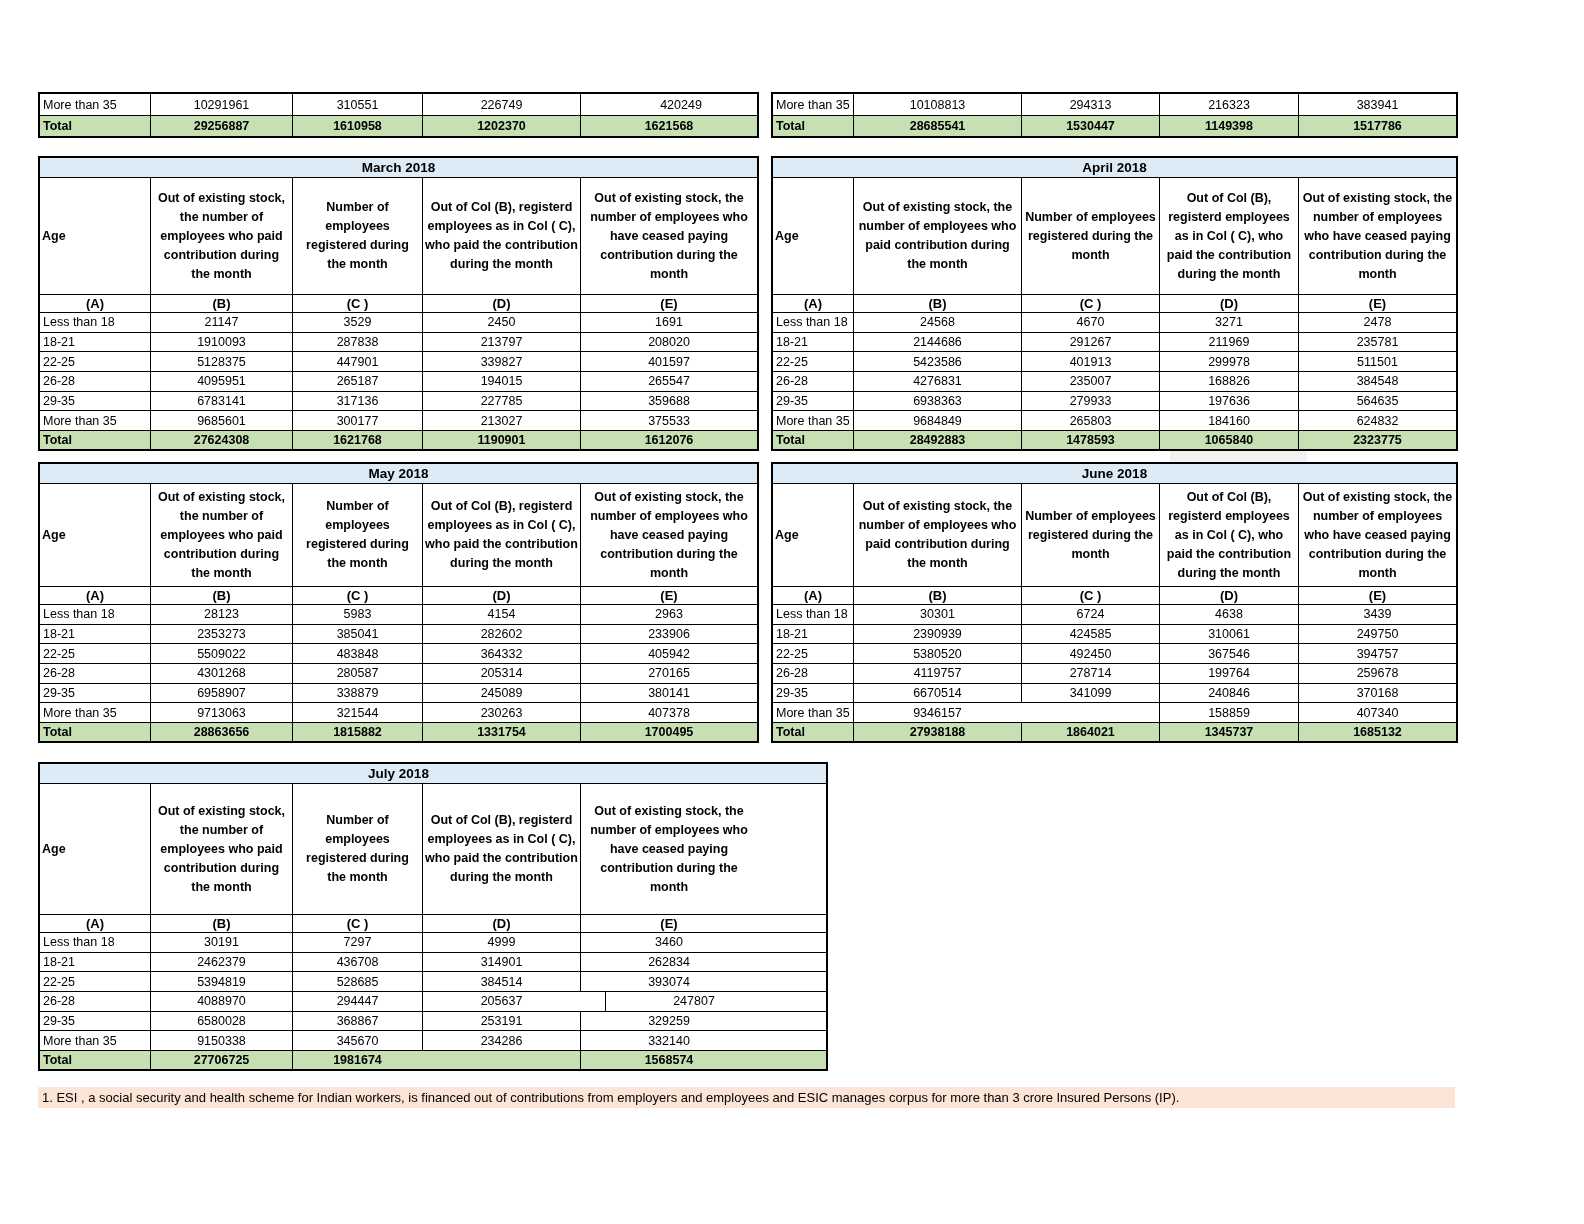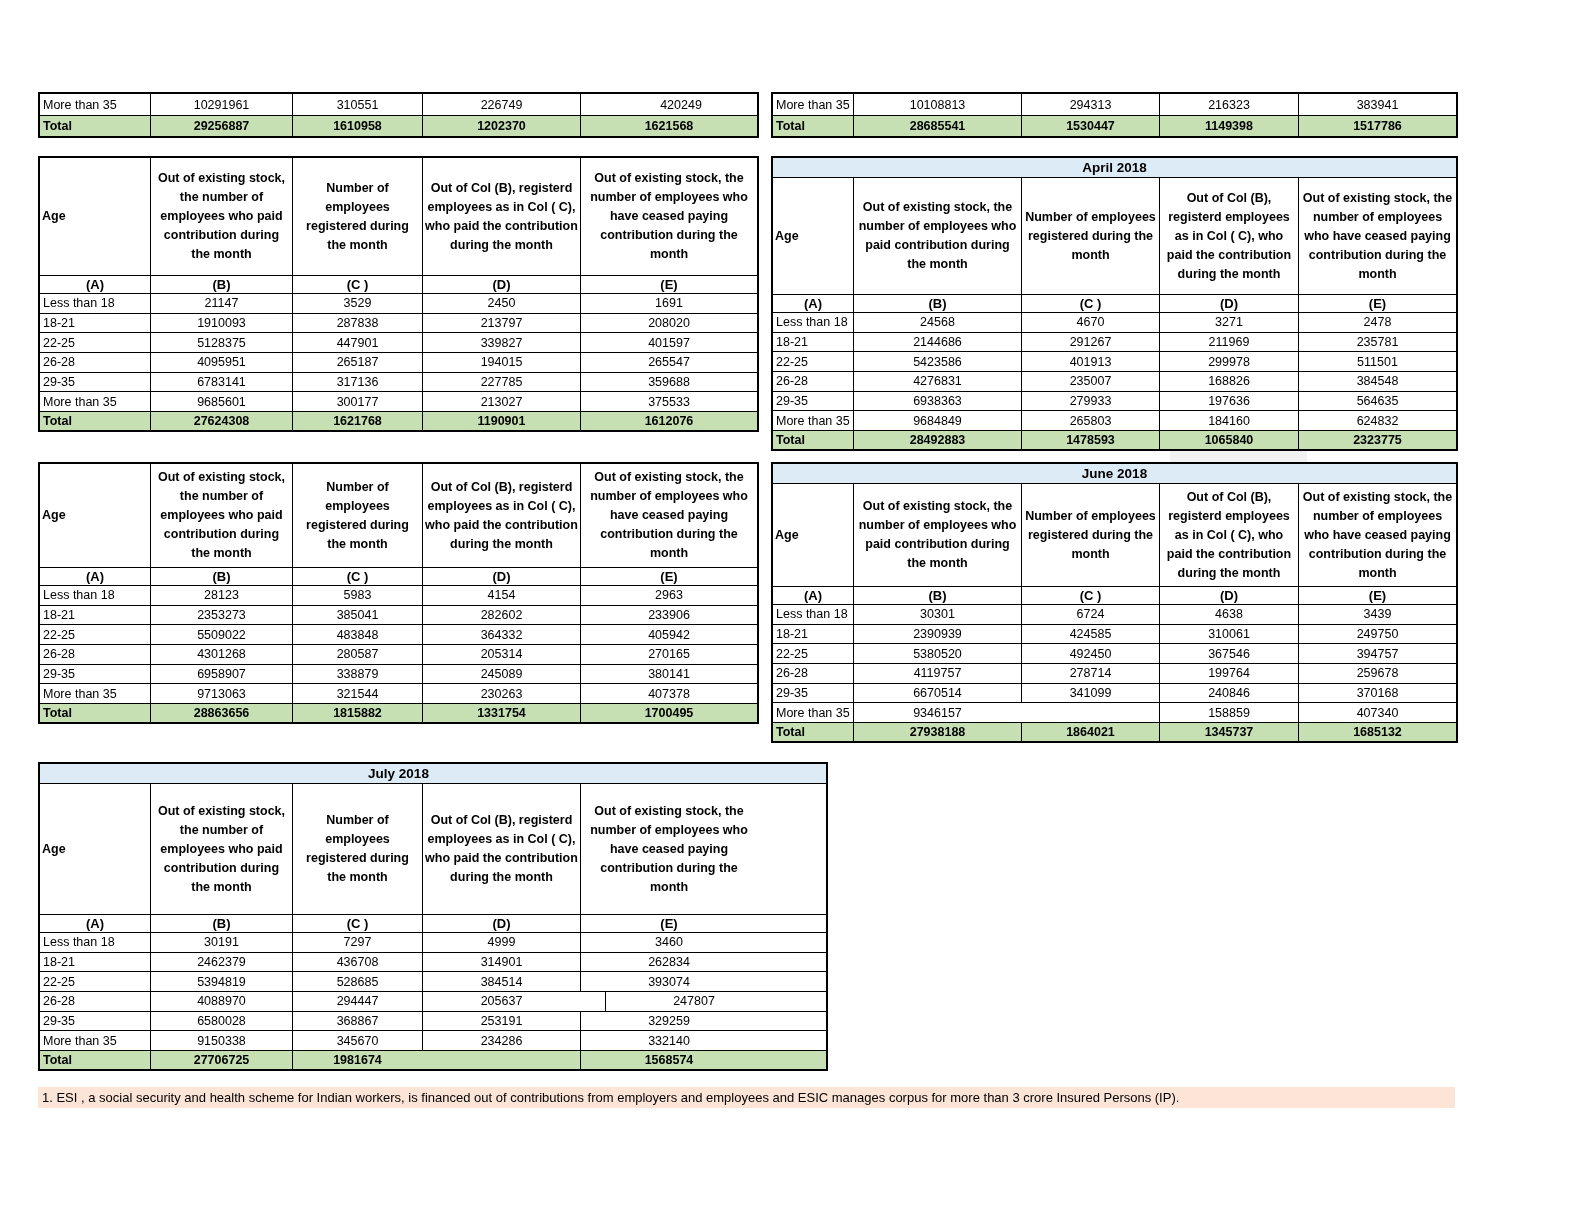--- a/index.html
+++ b/index.html
@@ -66,20 +66,23 @@
       </div>
       <div class="trow total-row" style="height: 21px;">
         <div class="tcell lft" style="flex: 0 0 80px; width: 80px;">Total</div>
         <div class="tcell" style="flex: 0 0 168px; width: 168px;">28685541</div>
         <div class="tcell" style="flex: 0 0 138px; width: 138px;">1530447</div>
         <div class="tcell" style="flex: 0 0 139px; width: 139px;">1149398</div>
         <div class="tcell" style="flex: 0 0 158px; width: 158px;">1517786</div>
       </div>
     </div>
     <div class="tbl" style="left: 38px; top: 156px; width: 721px;">
+      <div class="trow month-row" style="height: 19px;">
+        <div class="tcell" style="flex: 0 0 717px; width: 717px;">March 2018</div>
+      </div>
       <div class="trow hdr-row" style="height: 117px;">
         <div class="tcell lft" style="flex: 0 0 110px; width: 110px; white-space: normal;">Age</div>
         <div class="tcell" style="flex: 0 0 142px; width: 142px; white-space: normal;">Out of existing stock, the number of employees who paid contribution during the month</div>
         <div class="tcell" style="flex: 0 0 130px; width: 130px; white-space: normal;">Number of employees registered during the month</div>
         <div class="tcell" style="flex: 0 0 158px; width: 158px; white-space: normal;">Out of Col (B), registerd employees as in Col ( C), who paid the contribution during the month</div>
         <div class="tcell" style="flex: 0 0 177px; width: 177px; white-space: normal;">Out of existing stock, the number of employees who have ceased paying contribution during the month</div>
       </div>
       <div class="trow letters-row" style="height: 18px;">
         <div class="tcell" style="flex: 0 0 110px; width: 110px;">(A)</div>
         <div class="tcell" style="flex: 0 0 142px; width: 142px;">(B)</div>
@@ -199,20 +202,23 @@
       </div>
       <div class="trow total-row" style="height: 19.5px;">
         <div class="tcell lft" style="flex: 0 0 80px; width: 80px;">Total</div>
         <div class="tcell" style="flex: 0 0 168px; width: 168px;">28492883</div>
         <div class="tcell" style="flex: 0 0 138px; width: 138px;">1478593</div>
         <div class="tcell" style="flex: 0 0 139px; width: 139px;">1065840</div>
         <div class="tcell" style="flex: 0 0 158px; width: 158px;">2323775</div>
       </div>
     </div>
     <div class="tbl" style="left: 38px; top: 462px; width: 721px;">
+      <div class="trow month-row" style="height: 19px;">
+        <div class="tcell" style="flex: 0 0 717px; width: 717px;">May 2018</div>
+      </div>
       <div class="trow hdr-row" style="height: 103px;">
         <div class="tcell lft" style="flex: 0 0 110px; width: 110px; white-space: normal;">Age</div>
         <div class="tcell" style="flex: 0 0 142px; width: 142px; white-space: normal;">Out of existing stock, the number of employees who paid contribution during the month</div>
         <div class="tcell" style="flex: 0 0 130px; width: 130px; white-space: normal;">Number of employees registered during the month</div>
         <div class="tcell" style="flex: 0 0 158px; width: 158px; white-space: normal;">Out of Col (B), registerd employees as in Col ( C), who paid the contribution during the month</div>
         <div class="tcell" style="flex: 0 0 177px; width: 177px; white-space: normal;">Out of existing stock, the number of employees who have ceased paying contribution during the month</div>
       </div>
       <div class="trow letters-row" style="height: 18px;">
         <div class="tcell" style="flex: 0 0 110px; width: 110px;">(A)</div>
         <div class="tcell" style="flex: 0 0 142px; width: 142px;">(B)</div>

